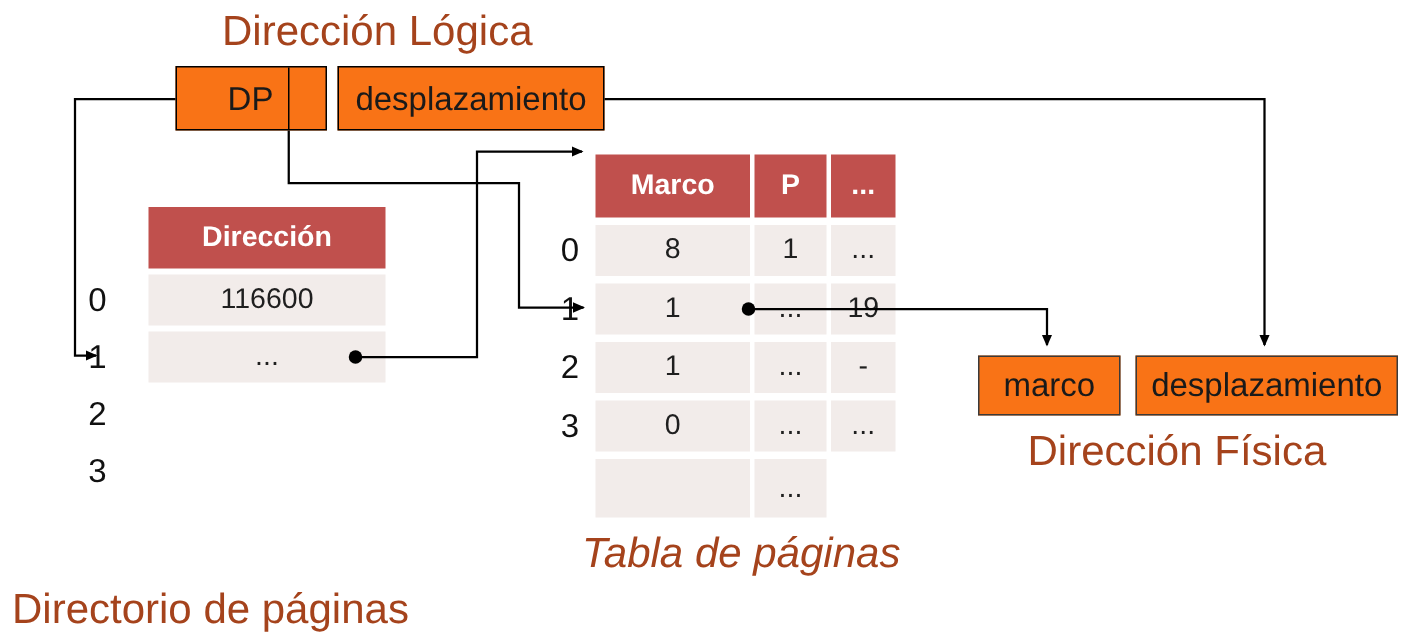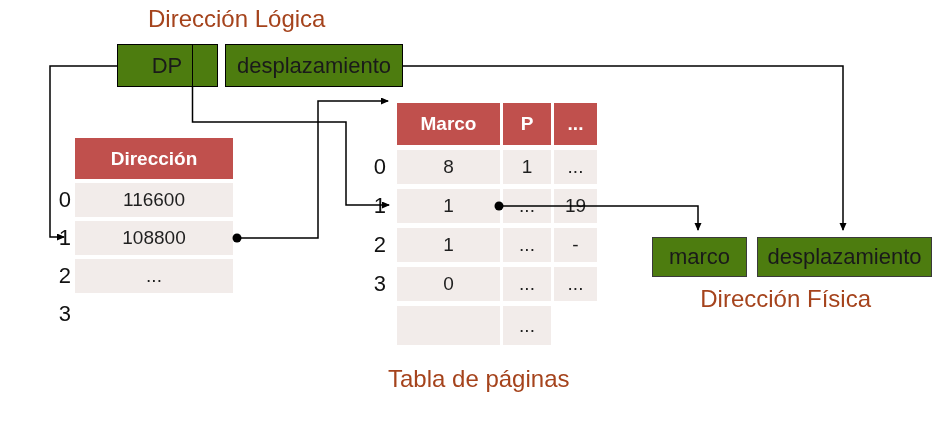--- a/index.html
+++ b/index.html
@@ -3,25 +3,25 @@
 <meta charset="utf-8">
 <style>
   html,body { margin:0; padding:0; }
   body {
     width:941px; height:427px; background:#ffffff; overflow:hidden;
     font-family:"Liberation Sans", sans-serif; position:relative;
     color:#1f1f1f;
   }
   .stage { position:absolute; left:0; top:0; width:941px; height:427px; }
 
-  .brown-label { position:absolute; color:#A5431C; font-size:24px; white-space:nowrap; }
+  .brown-label { position:absolute; color:#A5431C; font-size:28px; white-space:nowrap; }
 
   
   .tan-box {
-    position:absolute; background:#4d7c0f; box-sizing:border-box;
+    position:absolute; background:#f97316; box-sizing:border-box;
     display:flex; align-items:center; justify-content:center;
     font-size:22px; color:#1a1a1a;
   }
   .thick-border { border:1.6px solid #000; }
   .thin-border  { border:1.3px solid #3a3a3a; }
 
   #dpnp-box { left:117px; top:44px; width:101px; height:43px; padding:0; }
   #dpnp-box .half {
     width:50%; height:100%; display:flex; align-items:center; justify-content:center;
   }
@@ -52,36 +52,37 @@
 
   #dir-wrap { left:47px; top:138px; }
   #dir-wrap .gutter {
     width:24px; margin-right:4px;
     grid-template-rows:41px 34px 34px 34px 34px 42px;
   }
   #dir-grid {
     grid-template-columns:158px;
     grid-template-rows:41px 34px 34px 34px 34px 42px;
     row-gap:4px;
+    margin-left:24px;
   }
 
   #pt-wrap { left:360px; top:103px; }
   #pt-wrap .gutter {
     width:26px; margin-right:11px;
     grid-template-rows:42px 34px 34px 34px 34px 39px; row-gap:5px;
   }
   #pt-grid {
     grid-template-columns:103px 48px 43px;
     grid-template-rows:42px 34px 34px 34px 34px 39px;
     gap:5px 3px;
   }
 
   #title-logical  { left:148px; top:5px;  }
-  #title-physical { left:665px; top:285px; width:206px; text-align:right; }
-  #caption-pt     { left:388px; top:365px; }
+  #title-physical { left:685px; top:285px; width:206px; text-align:left; }
+  #caption-pt     { left:388px; top:353px;font-style:italic; }
   #caption-dir    { left:8px;   top:390px; }
 
   #connector-layer {
     position:absolute; left:0; top:0; width:941px; height:427px;
     pointer-events:none; z-index:10;
   }
 </style>
 </head>
 <body>
 
@@ -100,21 +101,20 @@
       <div class="idx"></div>
       <div class="idx">0</div>
       <div class="idx">1</div>
       <div class="idx">2</div>
       <div class="idx">3</div>
       <div class="idx"></div>
     </div>
     <div class="grid" id="dir-grid">
       <div class="hdr-cell">Dirección</div>
       <div class="body-cell">116600</div>
-      <div class="body-cell">108800</div>
       <div class="body-cell">...</div>
     </div>
   </div>
 
   <div class="tbl-wrap" id="pt-wrap">
     <div class="gutter">
       <div class="idx"></div>
       <div class="idx">0</div>
       <div class="idx">1</div>
       <div class="idx">2</div>
@@ -145,20 +145,21 @@
       <div class="body-cell"></div>
       <div class="body-cell">...</div>
     </div>
   </div>
 
   <div class="tan-box thin-border" id="marco-box">marco</div>
   <div class="tan-box thin-border" id="offset-physical-box">desplazamiento</div>
   <div class="brown-label" id="title-physical">Dirección Física</div>
 
   <div class="brown-label" id="caption-pt">Tabla de páginas</div>
+  <div class="brown-label" id="caption-dir">Directorio de páginas</div>
 
   <svg id="connector-layer" viewBox="0 0 941 427" xmlns="http://www.w3.org/2000/svg">
     <defs>
       <marker id="arr" markerUnits="userSpaceOnUse" markerWidth="10" markerHeight="10" refX="7" refY="3.5" orient="auto">
         <path d="M0,0 L8,3.5 L0,7 Z" fill="#000"></path>
       </marker>
     </defs>
     <g fill="none" stroke="#000" stroke-width="1.5">
       <path d="M117,66 H50 V237 H64" marker-end="url(#arr)"></path>
       <path d="M192.5,87 V122 H346 V205 H389" marker-end="url(#arr)"></path>

